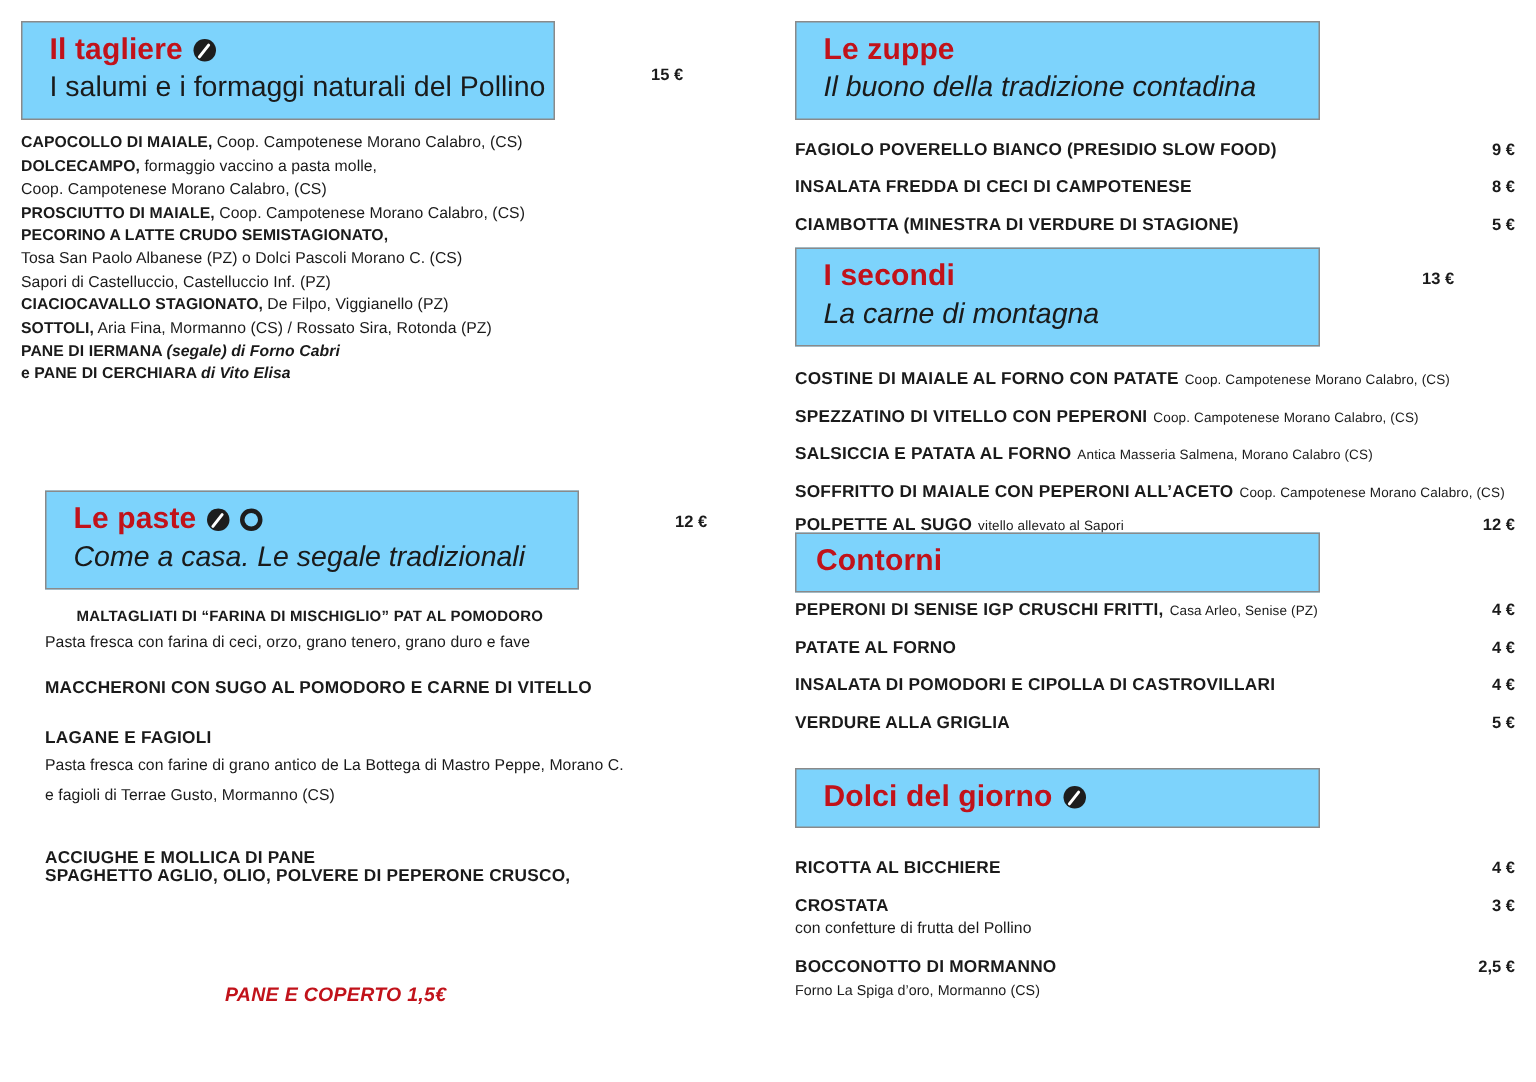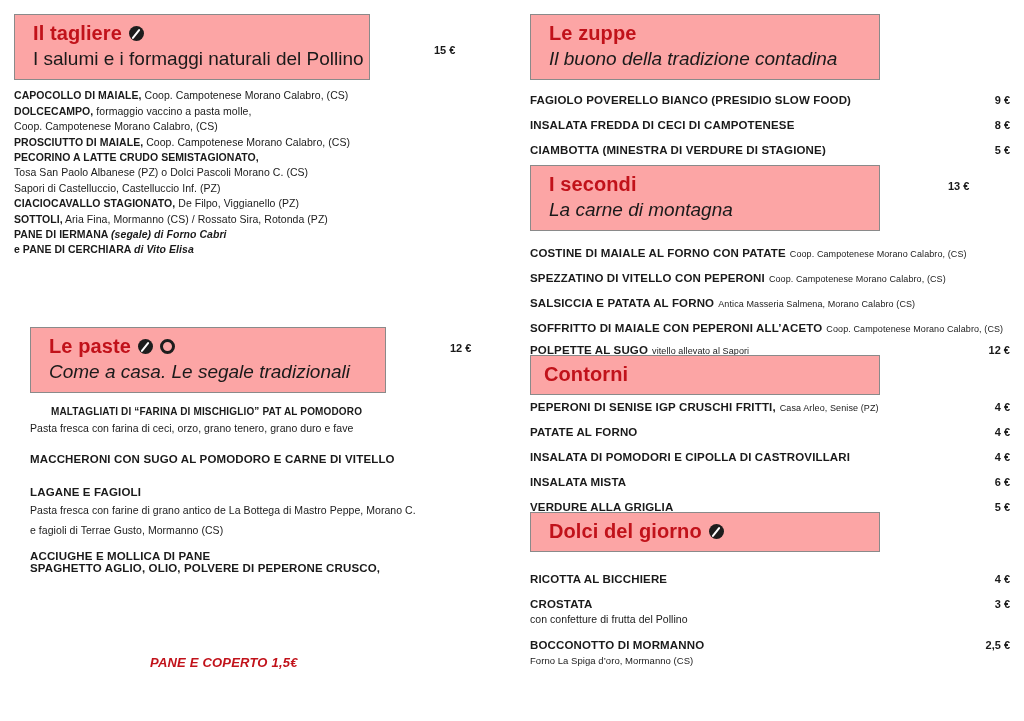--- a/index.html
+++ b/index.html
@@ -29,21 +29,21 @@
 
   
   .sec { position: relative; }
   .hdr-row {
     position: relative;
   }
   .hdr-box {
     border: 1px solid #8a8a8a;
     padding: 7px 14px 9px 18px;
     box-sizing: border-box;
-    background: #fca5a5;
+    background: #7dd3fc;
     display: inline-block;
   }
   .hdr-box.w-left  { width: 356px; }
   .hdr-box.w-right { width: 350px; }
 
   .hdr-title {
     color: #c1121a;
     font-size: 20px;
     font-weight: bold;
     letter-spacing: 0.1px;
@@ -203,21 +203,21 @@
       </div>
 
       <div class="items" style="margin-top:13px;">
         <div style="margin-bottom:17px;">
           <div class="nm" style="font-size:10px;font-weight:bold;letter-spacing:0.15px;margin-left:21px;">MALTAGLIATI DI “FARINA DI MISCHIGLIO” PAT AL POMODORO</div>
           <div class="desc" style="margin-top:4px;">Pasta fresca con farina di ceci, orzo, grano tenero, grano duro e fave</div>
         </div>
         <div style="margin-bottom:21px;">
           <div class="nm" style="font-size:11.5px;font-weight:bold;letter-spacing:0.15px;">MACCHERONI CON SUGO AL POMODORO E CARNE DI VITELLO</div>
         </div>
-        <div style="margin-bottom:12px;">
+        <div style="margin-bottom:28px;">
           <div class="nm" style="font-size:11.5px;font-weight:bold;letter-spacing:0.15px;">LAGANE E FAGIOLI</div>
           <div class="desc" style="margin-top:5px;">Pasta fresca con farine di grano antico de La Bottega di Mastro Peppe, Morano C.</div>
           <div class="desc" style="margin-top:5px;">e fagioli di Terrae Gusto, Mormanno (CS)</div>
         </div>
         <div>
           <div class="nm" style="font-size:11.5px;font-weight:bold;letter-spacing:0.15px;margin-top:3px;">ACCIUGHE E MOLLICA DI PANE</div>
           <div class="nm" style="font-size:11.5px;font-weight:bold;letter-spacing:0.15px;">SPAGHETTO AGLIO, OLIO, POLVERE DI PEPERONE CRUSCO,</div>
         </div>
       </div>
     </div>
@@ -299,24 +299,20 @@
           <div class="nm"><span>PEPERONI DI SENISE IGP CRUSCHI FRITTI,</span><span class="note">Casa Arleo, Senise (PZ)</span></div>
           <div class="pr">4 €</div>
         </div>
         <div class="row" style="margin-bottom:13px;">
           <div class="nm">PATATE AL FORNO</div>
           <div class="pr">4 €</div>
         </div>
         <div class="row" style="margin-bottom:13px;">
           <div class="nm">INSALATA DI POMODORI E CIPOLLA DI CASTROVILLARI</div>
           <div class="pr">4 €</div>
-        </div>
-        <div class="row" style="margin-bottom:13px;">
-          <div class="nm">INSALATA MISTA</div>
-          <div class="pr">6 €</div>
         </div>
         <div class="row">
           <div class="nm">VERDURE ALLA GRIGLIA</div>
           <div class="pr">5 €</div>
         </div>
       </div>
     </div>
 
     <div class="sec" style="position:absolute; top:512px; left:0; width:480px;">
       <div class="hdr-row">

